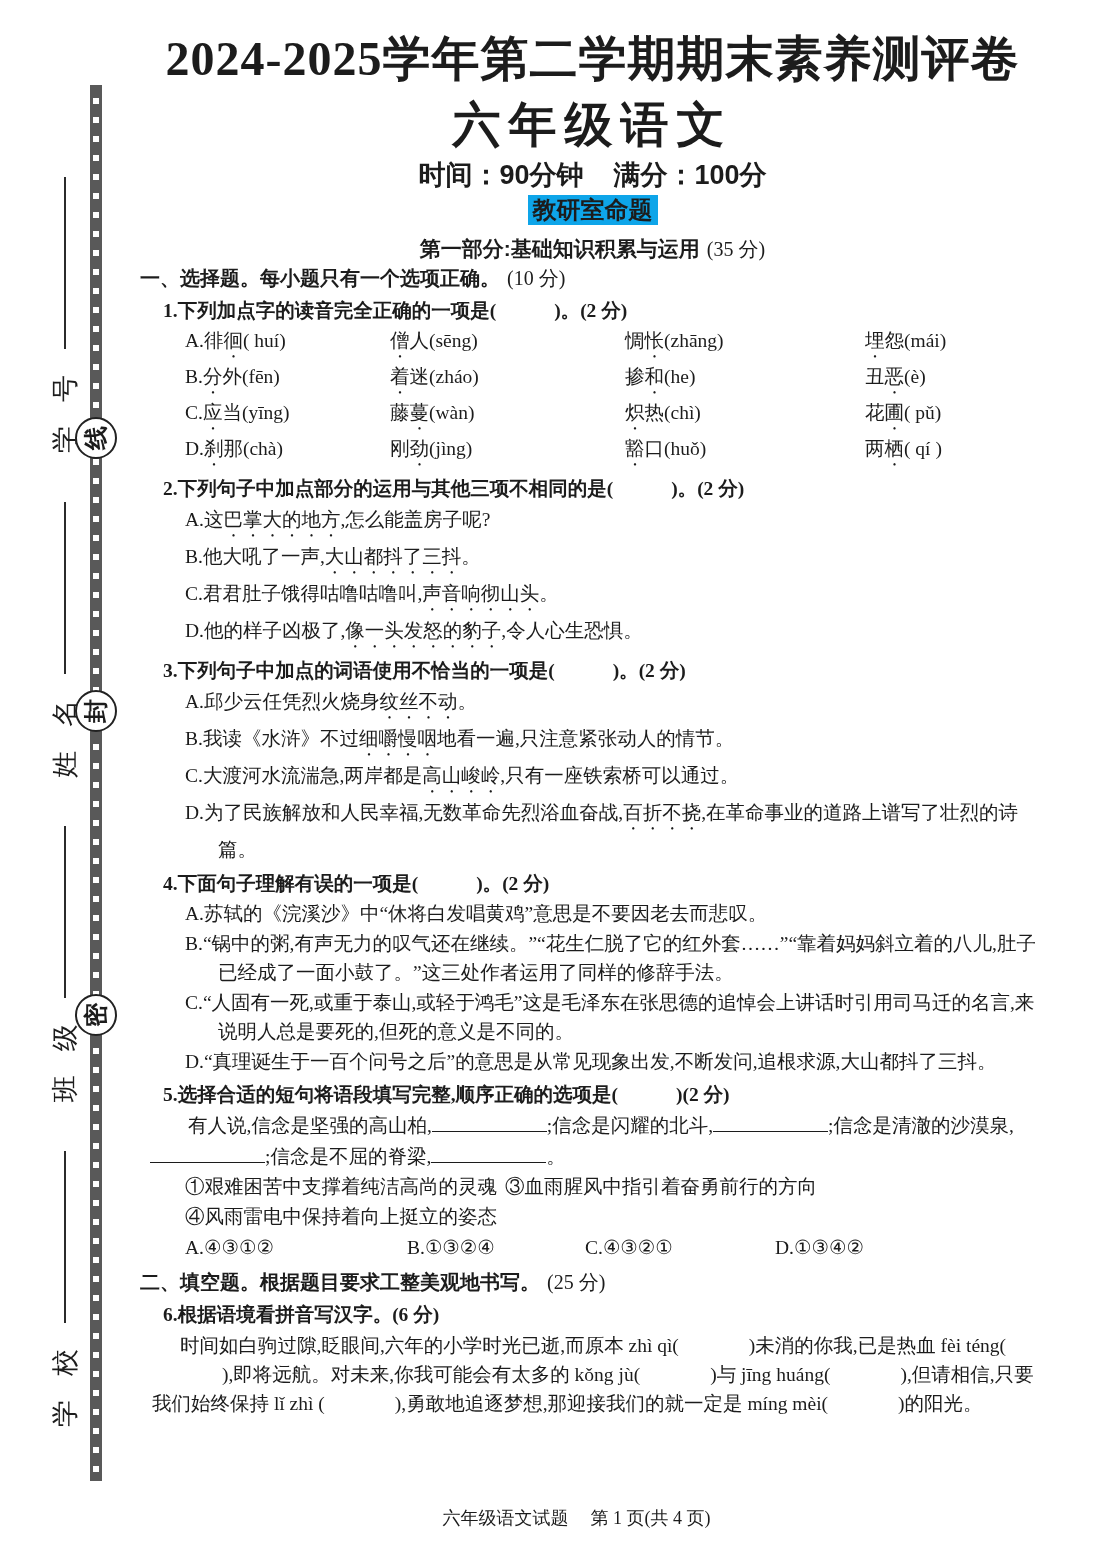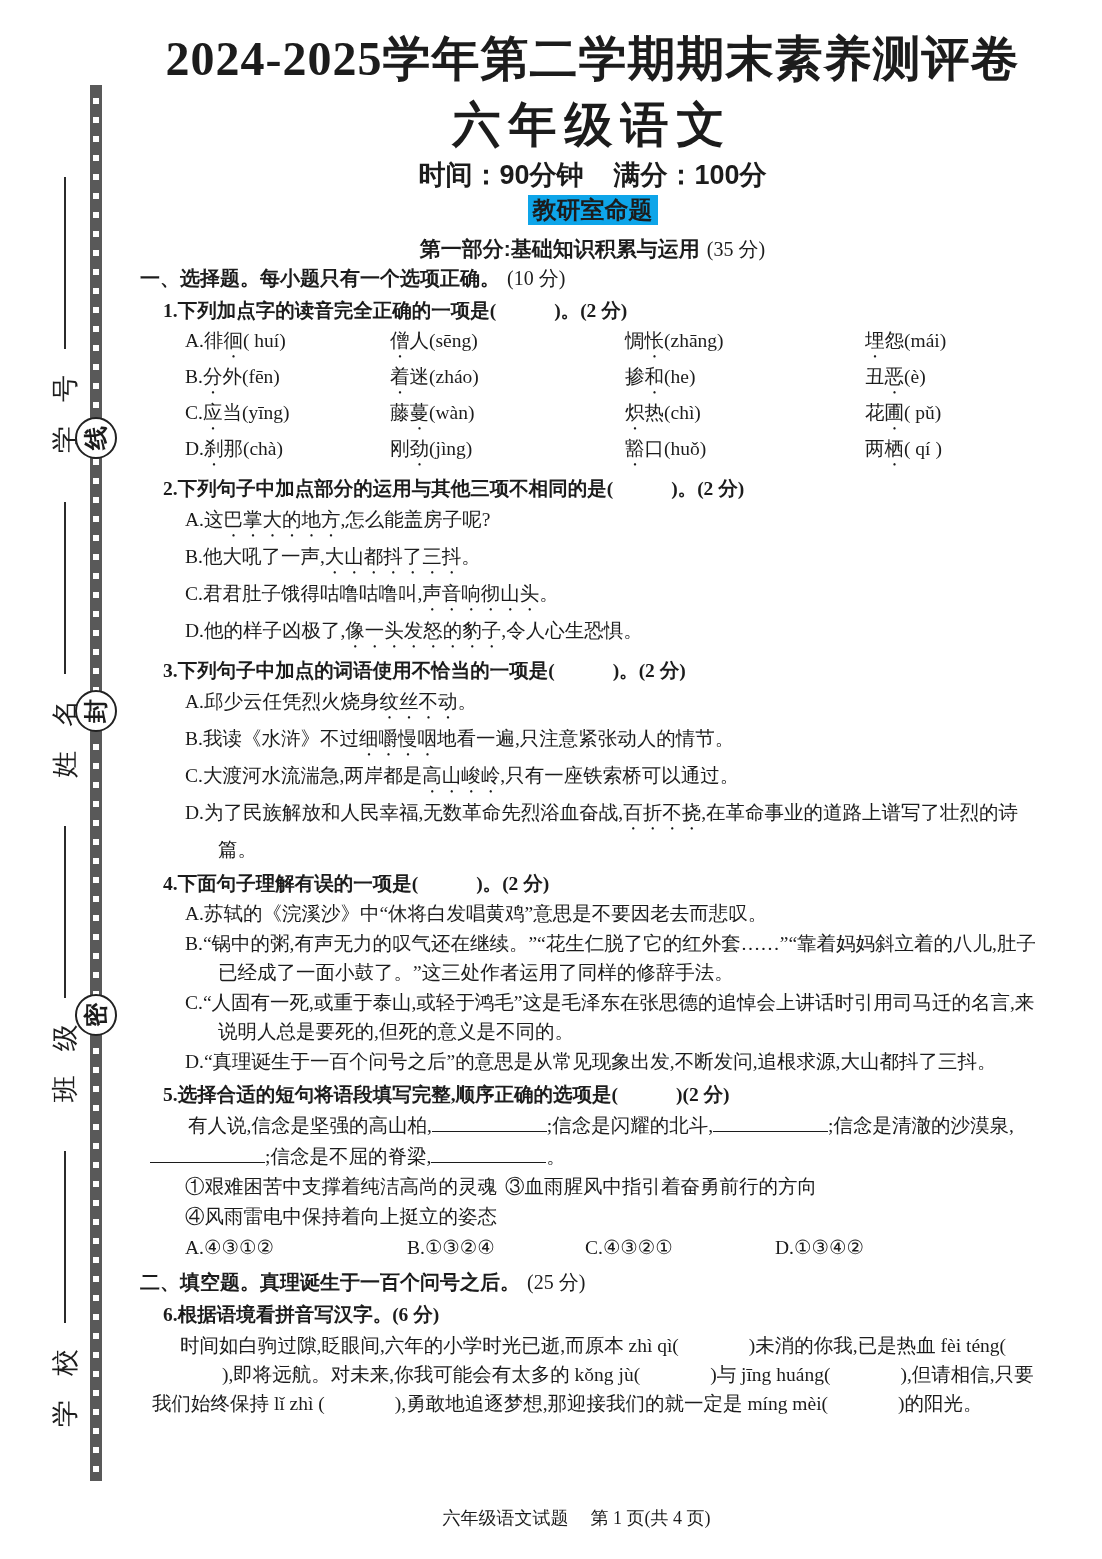--- a/index.html
+++ b/index.html
@@ -191,21 +191,21 @@
       <span>④风雨雷电中保持着向上挺立的姿态</span>
     </div>
     <div class="choices">
       <span>A.④③①②</span>
       <span>B.①③②④</span>
       <span>C.④③②①</span>
       <span>D.①③④②</span>
     </div>
 
     <div class="sec-heading sans" style="margin-top:6px;">
-      <span>二、填空题。真理诞生于一百个问号之后。</span><span class="score">(25 分)</span>
+      <span>二、填空题。根据题目要求工整美观地书写。</span><span class="score">(25 分)</span>
     </div>
 
     <div class="qline sp">
       <span>6.根据语境看拼音写汉字。</span><span>(6 分)</span>
     </div>
     <div class="q6para">
       <span>时间如白驹过隙,眨眼间,六年的小学时光已逝,而原本 zhì qì(</span><span class="pgap"></span><span>)未消的你我,已是热血 fèi téng(</span><span class="pgap"></span><span>),即将远航。对未来,你我可能会有太多的 kǒng jù(</span><span class="pgap"></span><span>)与 jīng huáng(</span><span class="pgap"></span><span>),但请相信,只要我们始终保持 lǐ zhì (</span><span class="pgap"></span><span>),勇敢地追逐梦想,那迎接我们的就一定是 míng mèi(</span><span class="pgap"></span><span>)的阳光。</span>
     </div>
   </div>
 

